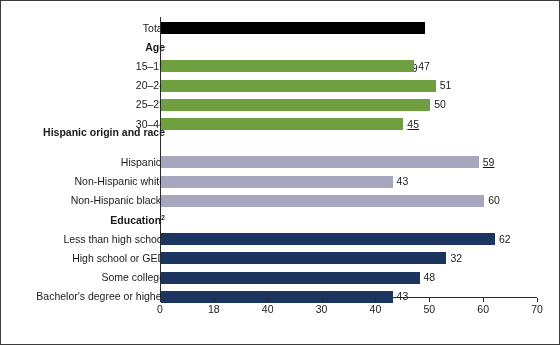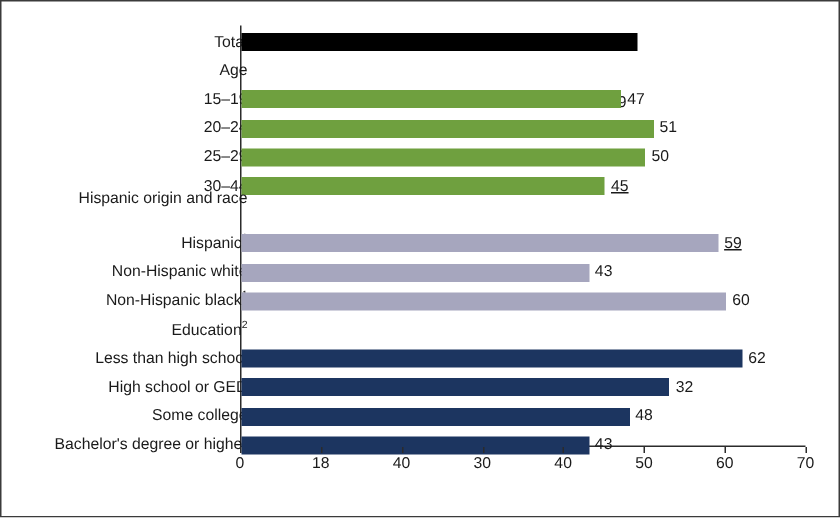--- a/index.html
+++ b/index.html
@@ -35,21 +35,21 @@
     position: absolute;
     right: 396px;          
     top: 0;
     line-height: 19px;
     font-size: 10.5px;
     color: #1a1a1a;
     white-space: nowrap;
     text-align: right;
   }
   .cat-label.group {
-    font-weight: normal;
+    font-weight: bold;
   }
   .cat-label sup {
     font-size: 7px;
     vertical-align: super;
     line-height: 0;
   }
   .bar {
     position: absolute;
     left: 160px;
     top: 3.5px;

